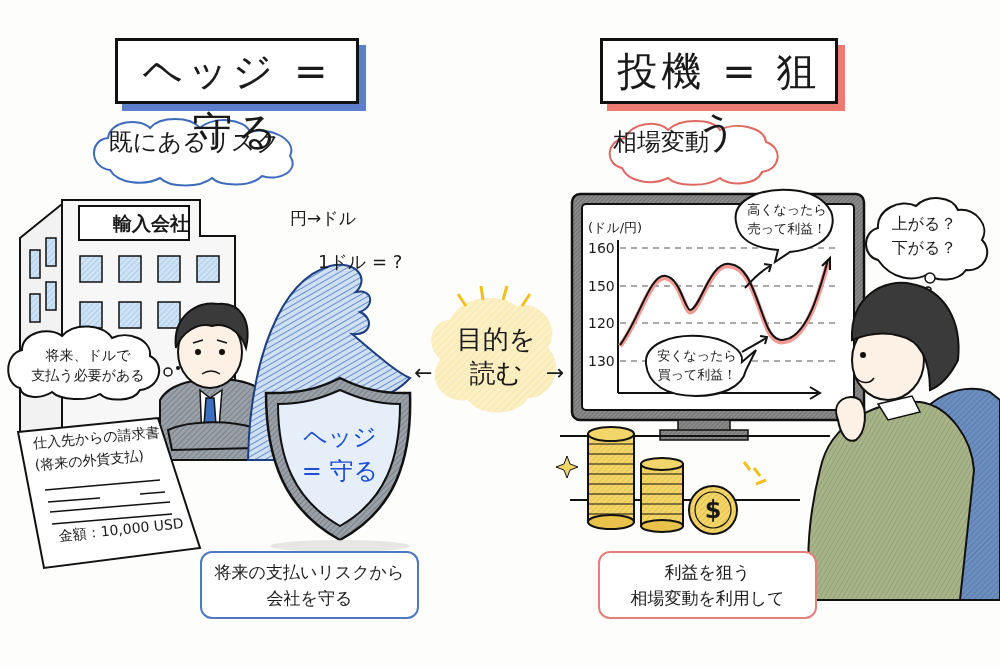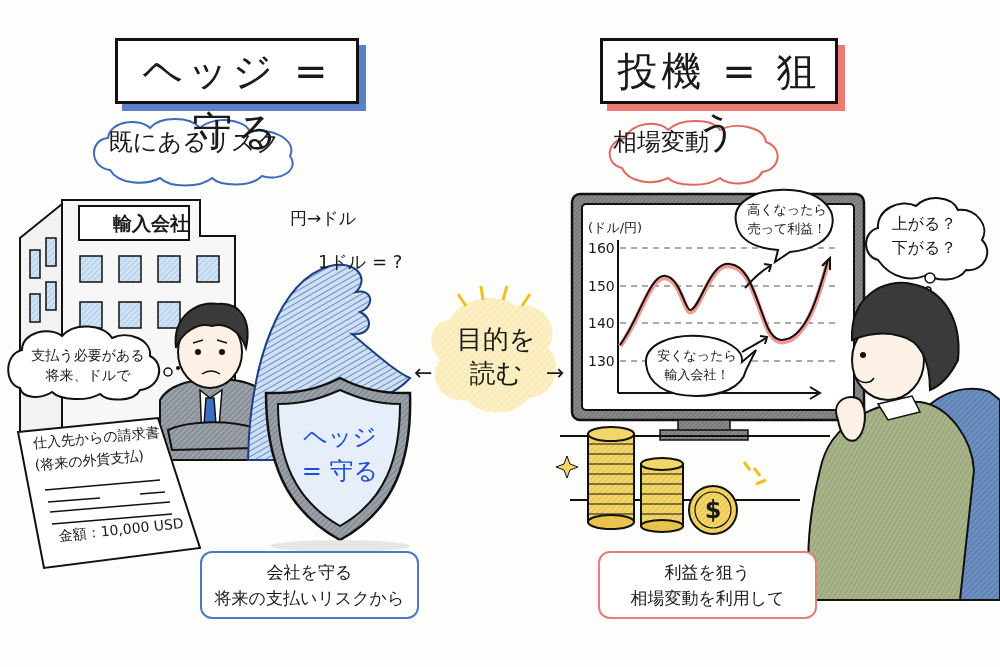--- a/index.html
+++ b/index.html
@@ -244,64 +244,64 @@
 
 <div class="title-box title-left">ヘッジ = 守る</div>
 <div class="cloud-label cloud-left">既にあるリスク</div>
 
 <div class="title-box title-right">投機 = 狙う</div>
 <div class="cloud-label cloud-right">相場変動</div>
 
 <div class="abs" style="left:79px; top:206px; width:110px; height:34px; line-height:34px; text-align:right; font-size:19px; font-weight:bold;">輸入会社</div>
 
 <div class="bubble-text" style="left:18px; top:345px; width:140px;">
+  <div>将来、ドルで</div>
   <div>支払う必要がある</div>
-  <div>将来、ドルで</div>
 </div>
 
 <div class="small-text" style="left:290px; top:208px; font-size:17px;">円→ドル</div>
 <div class="small-text" style="left:318px; top:252px; font-size:18px;">1ドル = ?</div>
 
 <div class="abs" style="left:32px; top:432px; width:150px; font-size:14px; line-height:22px; transform:rotate(-5deg); transform-origin:left top;">
   <div>仕入先からの請求書</div>
   <div>(将来の外貨支払)</div>
 </div>
 <div class="abs" style="left:58px; top:528px; font-size:14px; transform:rotate(-6deg); transform-origin:left top;">金額：10,000 USD</div>
 
 <div class="abs" style="left:288px; top:420px; width:104px; text-align:center; color:#1d4ed8; font-size:24px; line-height:34px;">
   <div>ヘッジ</div>
   <div>= 守る</div>
 </div>
 
 <div class="caption-box caption-left">
+  <div>将来の支払いリスクから</div>
   <div>会社を守る</div>
-  <div>将来の支払いリスクから</div>
 </div>
 
 <div class="center-text" style="left:446px; top:322px; width:100px;">
   <div>目的を</div>
   <div>読む</div>
 </div>
 <div class="arrow" style="left:414px; top:362px;">←</div>
 <div class="arrow" style="left:546px; top:362px;">→</div>
 
 <div class="small-text" style="left:588px; top:218px; font-size:13px;">(ドル/円)</div>
 <div class="small-text" style="left:588px; top:238px; font-size:14px;">160</div>
 <div class="small-text" style="left:588px; top:276px; font-size:14px;">150</div>
-<div class="small-text" style="left:588px; top:313px; font-size:14px;">140</div>
+<div class="small-text" style="left:588px; top:313px; font-size:14px;">120</div>
 <div class="small-text" style="left:588px; top:351px; font-size:14px;">130</div>
 
 <div class="bubble-text" style="left:742px; top:200px; width:90px; font-size:13px; line-height:19px;">
   <div>高くなったら</div>
   <div>売って利益！</div>
 </div>
 
 <div class="bubble-text" style="left:652px; top:346px; width:90px; font-size:13px; line-height:19px;">
   <div>安くなったら</div>
-  <div>輸入会社！</div>
+  <div>買って利益！</div>
 </div>
 
 <div class="bubble-text" style="left:872px; top:212px; width:104px; font-size:16px; line-height:24px;">
   <div>上がる？</div>
   <div>下がる？</div>
 </div>
 
 <div class="abs" style="left:701px; top:494px; width:24px; text-align:center; font-size:24px; font-weight:bold; line-height:32px;">$</div>
 
 <div class="caption-box caption-right">

